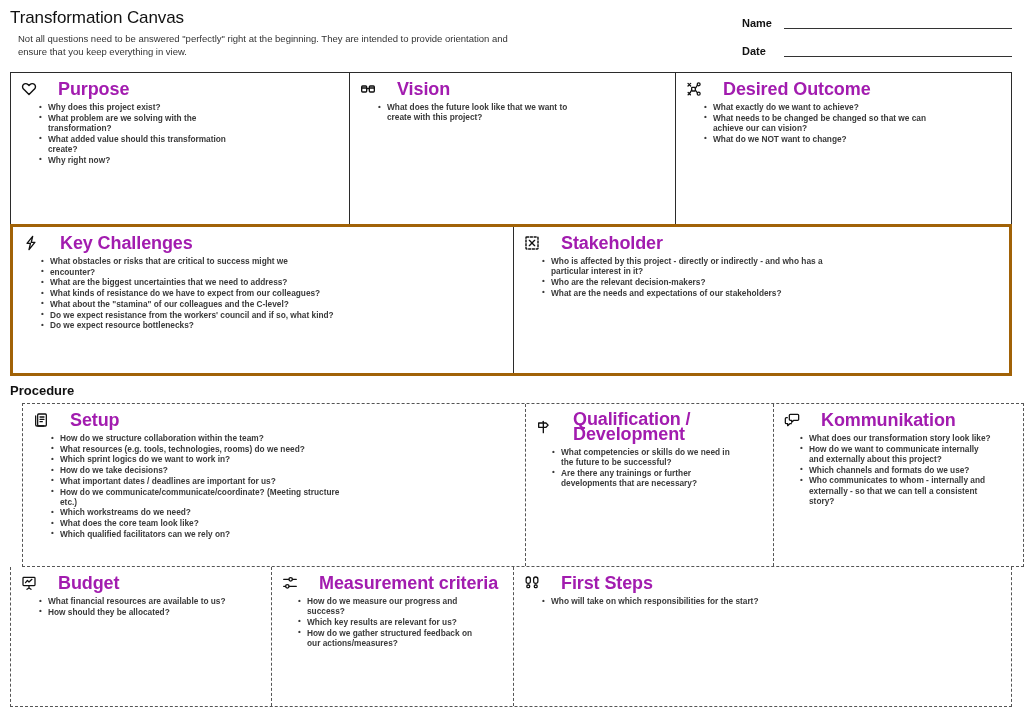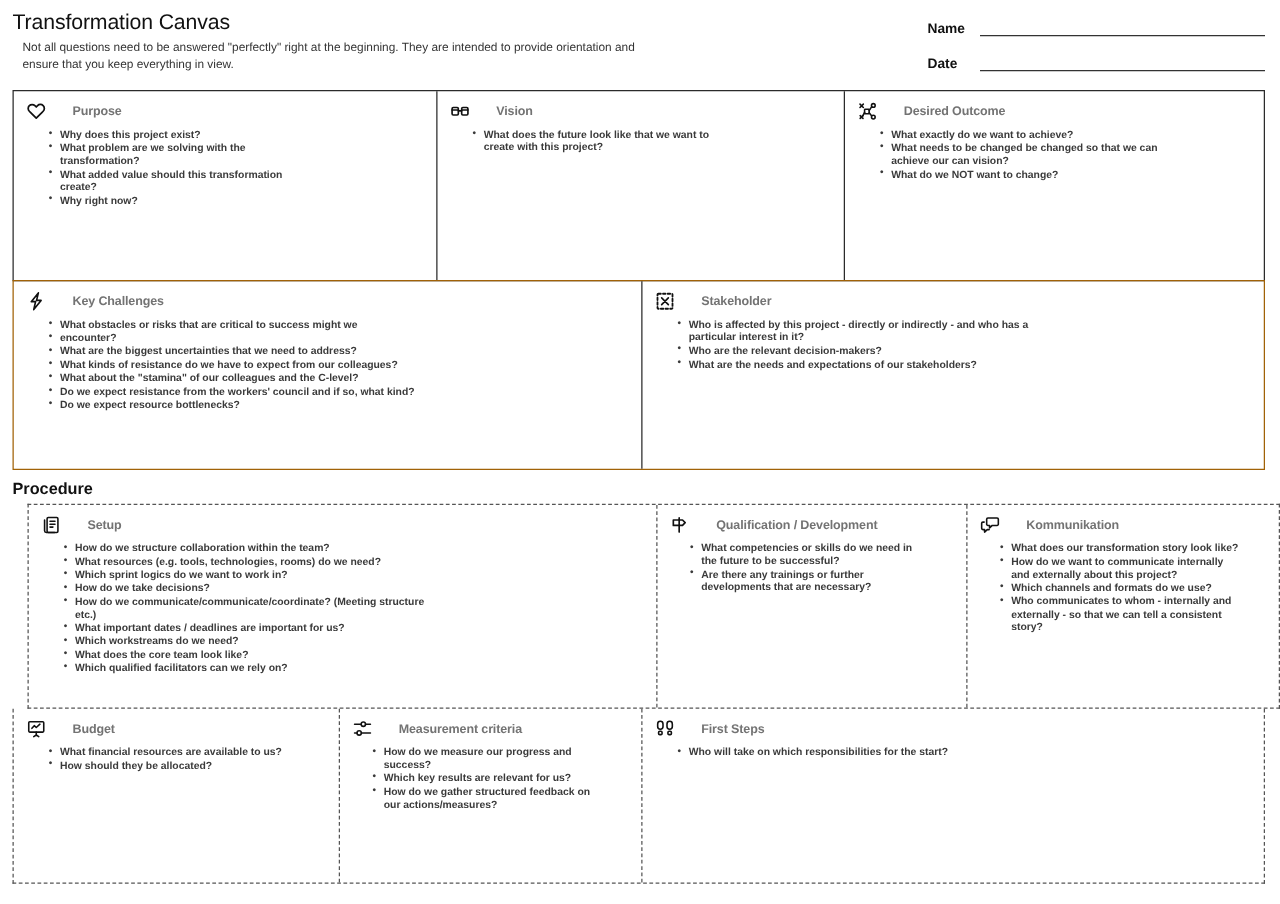--- a/index.html
+++ b/index.html
@@ -78,21 +78,21 @@
     width: 1002px;
     height: 153px;
     border: 1px solid #2b2b2b;
     display: flex;
   }
   .grid-mid {
     position: absolute;
     left: 10px; top: 224px;
     width: 1002px;
     height: 152px;
-    border: 1px solid #a16207;
+    border: 3px solid #a16207;
     display: flex;
   }
 
   .cell {
     position: relative;
     height: 100%;
     padding: 8px 10px 6px 10px;
     overflow: hidden;
   }
   .cell + .cell { border-left: 1px solid #2b2b2b; }
@@ -126,23 +126,23 @@
   .cell-dash + .cell-dash { border-left: 1px dashed #555; }
 
   
   .cell-head {
     display: flex;
     align-items: center;
     gap: 7px;
     margin-bottom: 5px;
   }
   .cell-title {
-    font-size: 10px;
+    font-size: 18px;
     font-weight: bold;
-    color: #737373;
+    color: #a21caf;
     line-height: 15px;
     letter-spacing: -0.1px;
     padding-left: 14px;
   }
   .icon {
     width: 16px;
     height: 16px;
     flex: 0 0 auto;
     display: block;
   }
@@ -307,22 +307,22 @@
             <path d="M10.5 7.5h6M10.5 11h6M10.5 14.5h3.5"></path>
           </svg>
         </span>
         <span class="cell-title">Setup</span>
       </div>
       <ul class="qlist w-wide">
         <li>How do we structure collaboration within the team?</li>
         <li>What resources (e.g. tools, technologies, rooms) do we need?</li>
         <li>Which sprint logics do we want to work in?</li>
         <li>How do we take decisions?</li>
+        <li>What important dates / deadlines are important for us?</li>
         <li>How do we communicate/communicate/coordinate? (Meeting structure etc.)</li>
-        <li>What important dates / deadlines are important for us?</li>
         <li>Which workstreams do we need?</li>
         <li>What does the core team look like?</li>
         <li>Which qualified facilitators can we rely on?</li>
       </ul>
     </div>
 
     <div class="cell cell-dash" style="width:248px">
       <div class="cell-head">
         <span class="icon">
           <svg viewBox="0 0 24 24" fill="none" stroke="#111" stroke-width="2" stroke-linecap="round" stroke-linejoin="round">

